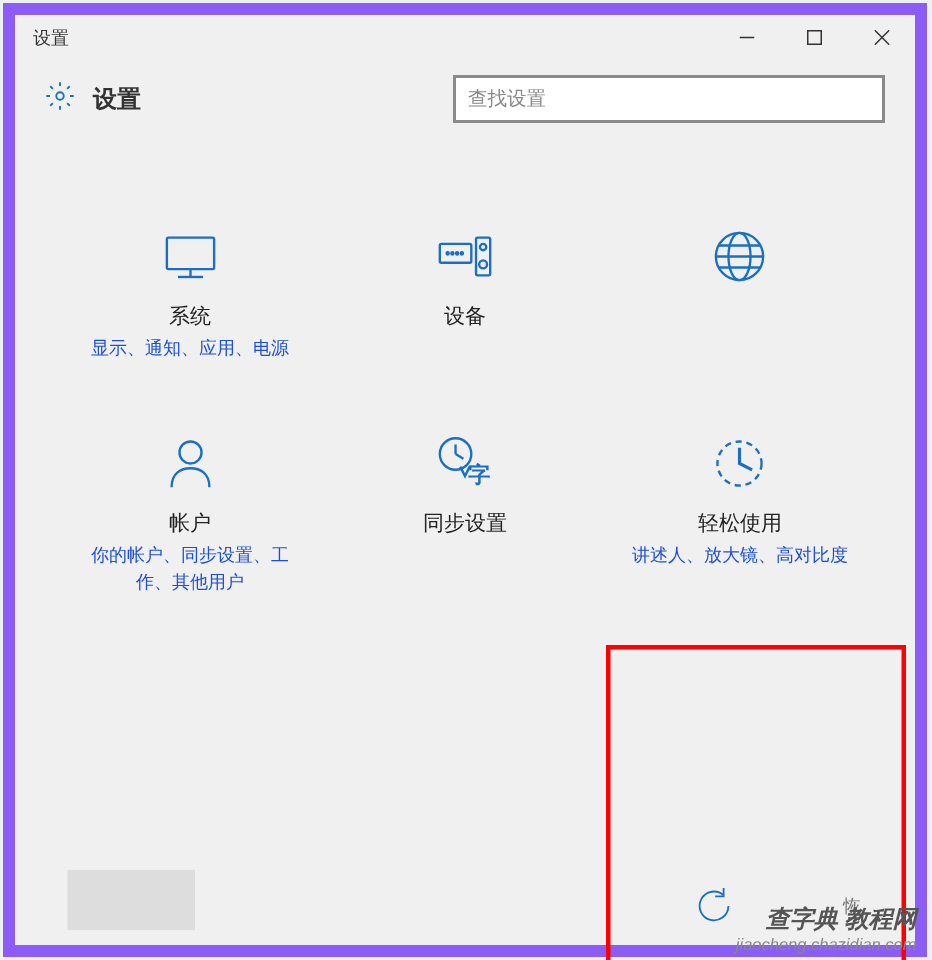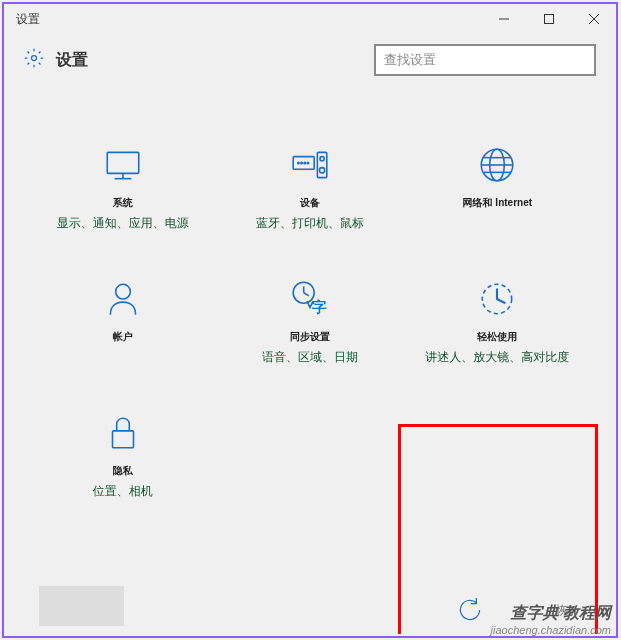--- a/index.html
+++ b/index.html
@@ -1,32 +1,32 @@
 <!DOCTYPE html>
 <html><head>
   <meta charset="utf-8">
   <style>
     * { margin: 0; padding: 0; box-sizing: border-box; }
     body { font-family: "Microsoft YaHei", "Segoe UI", sans-serif; background: #f0f0f0; width: 621px; height: 640px; position: relative; }
-    .window { width: 616px; height: 636px; background: #f0f0f0; border: 2px solid #8b5cf6; position: relative; margin: 2px; }
+    .window { width: 616px; height: 636px; background: #f0f0f0; border: 8px solid #8b5cf6; position: relative; margin: 2px; }
     .titlebar { height: 30px; display: flex; align-items: center; justify-content: space-between; padding-left: 12px; }
     .title-text { font-size: 12px; color: #333; }
     .window-controls { display: flex; }
     .window-btn { width: 45px; height: 30px; display: flex; align-items: center; justify-content: center; cursor: pointer; font-size: 10px; color: #333; }
     .header { display: flex; align-items: center; justify-content: space-between; padding: 10px 20px 20px 20px; }
     .header-left { display: flex; align-items: center; gap: 12px; }
     .gear-icon svg { width: 20px; height: 20px; }
     .header-title { font-size: 16px; font-weight: 600; color: #333; }
-    .search-box { width: 222px; height: 32px; border: 2px solid #8a8a8a; background: #fff; padding: 4px 8px; font-size: 13px; color: #888; display: flex; align-items: center; }
+    .search-box { width: 288px; height: 32px; border: 2px solid #8a8a8a; background: #fff; padding: 4px 8px; font-size: 13px; color: #888; display: flex; align-items: center; }
     .grid { display: grid; grid-template-columns: repeat(3, 1fr); gap: 30px 10px; padding: 40px 30px 20px 30px; }
     .tile { display: flex; flex-direction: column; align-items: center; text-align: center; cursor: pointer; padding: 8px; position: relative; }
     .tile-icon { width: 42px; height: 42px; margin-bottom: 10px; display: flex; align-items: center; justify-content: center; }
     .tile-icon svg { width: 42px; height: 42px; stroke: #1a6fc4; fill: none; stroke-width: 1.5; }
-    .tile-title { font-size: 10px; font-weight: 700; color: #222; margin-bottom: 4px; }
-    .tile-desc { font-size: 12px; color: #14532d; line-height: 1.5; max-width: 150px; }
+    .tile-title { font-size: 14px; font-weight: 400; color: #222; margin-bottom: 4px; }
+    .tile-desc { font-size: 12px; color: #1d4ed8; line-height: 1.5; max-width: 150px; font-family: Liberation Mono, monospace; }
     .highlight-box { position: absolute; border: 3px solid #ff0000; pointer-events: none; }
     .highlight-1 { left: 394px; top: 420px; width: 200px; height: 210px; border-bottom: none; }
     .watermark { position: absolute; bottom: 4px; right: 10px; font-size: 11px; color: #888; text-align: right; font-style: italic; }
     .watermark-main { font-size: 16px; font-weight: bold; color: #555; }
     .partial-tile { position: absolute; bottom: 10px; left: 450px; display: flex; align-items: center; gap: 70px; }
     .partial-tile svg { width: 32px; height: 32px; stroke: #1a6fc4; fill: none; stroke-width: 1.5; }
     .partial-text { font-size: 12px; color: #777; }
     .gray-box { position: absolute; bottom: 10px; left: 35px; width: 85px; height: 40px; background: #ddd; }
   </style>
 </head>
@@ -90,82 +90,70 @@
             <rect x="27" y="8" width="9" height="24" rx="1"></rect>
             <circle cx="31.5" cy="14" r="2"></circle>
             <circle cx="31.5" cy="25" r="2.5"></circle>
             <circle cx="9" cy="18" r="0.7" fill="#1a6fc4"></circle>
             <circle cx="12" cy="18" r="0.7" fill="#1a6fc4"></circle>
             <circle cx="15" cy="18" r="0.7" fill="#1a6fc4"></circle>
             <circle cx="18" cy="18" r="0.7" fill="#1a6fc4"></circle>
           </svg>
       </div>
       <div class="tile-title">设备</div>
-      <div class="tile-desc">蓝牙、打印机、鼠标</div>
     </div>
 
     <div class="tile">
       <div class="tile-icon">
         <svg viewBox="0 0 40 40">
             <circle cx="20" cy="20" r="15"></circle>
             <ellipse cx="20" cy="20" rx="7" ry="15"></ellipse>
             <line x1="5" y1="20" x2="35" y2="20"></line>
             <line x1="7" y1="13" x2="33" y2="13"></line>
             <line x1="7" y1="27" x2="33" y2="27"></line>
           </svg>
       </div>
-      <div class="tile-title">网络和 Internet</div>
     </div>
 
 
     <div class="tile">
       <div class="tile-icon">
         <svg viewBox="0 0 40 40">
             <circle cx="20" cy="13" r="7"></circle>
             <path d="M8 35 C8 26 14 23 20 23 C26 23 32 26 32 35"></path>
           </svg>
       </div>
       <div class="tile-title">帐户</div>
+      <div class="tile-desc">你的帐户、同步设置、工作、其他用户</div>
     </div>
 
     <div class="tile">
       <div class="tile-icon">
         <svg viewBox="0 0 40 40">
             <circle cx="14" cy="14" r="10"></circle>
             <line x1="14" y1="8" x2="14" y2="14"></line>
             <line x1="14" y1="14" x2="19" y2="17"></line>
             <text x="22" y="32" font-size="14" fill="#1a6fc4" stroke="none" font-weight="bold">字</text>
             <path d="M17 22 L20 28 L23 22"></path>
           </svg>
       </div>
       <div class="tile-title">同步设置</div>
-      <div class="tile-desc">语音、区域、日期</div>
     </div>
 
     <div class="tile">
       <div class="tile-icon">
         <svg viewBox="0 0 40 40">
             <circle cx="20" cy="20" r="14" stroke-dasharray="4 3"></circle>
             <path d="M20 10 L20 20 L28 24" stroke-width="2"></path>
           </svg>
       </div>
       <div class="tile-title">轻松使用</div>
       <div class="tile-desc">讲述人、放大镜、高对比度</div>
     </div>
 
-    <div class="tile">
-      <div class="tile-icon">
-        <svg viewBox="0 0 40 40">
-            <rect x="10" y="18" width="20" height="16" rx="1"></rect>
-            <path d="M14 18 L14 12 C14 8 17 6 20 6 C23 6 26 8 26 12 L26 18"></path>
-          </svg>
-      </div>
-      <div class="tile-title">隐私</div>
-      <div class="tile-desc">位置、相机</div>
-    </div>
 
   </div>
 
   <div class="highlight-box highlight-1"></div>
 
   <div class="gray-box"></div>
 
   <div class="partial-tile">
     <svg viewBox="0 0 40 40">
         <path d="M32 20 A12 12 0 1 1 28 11"></path>

